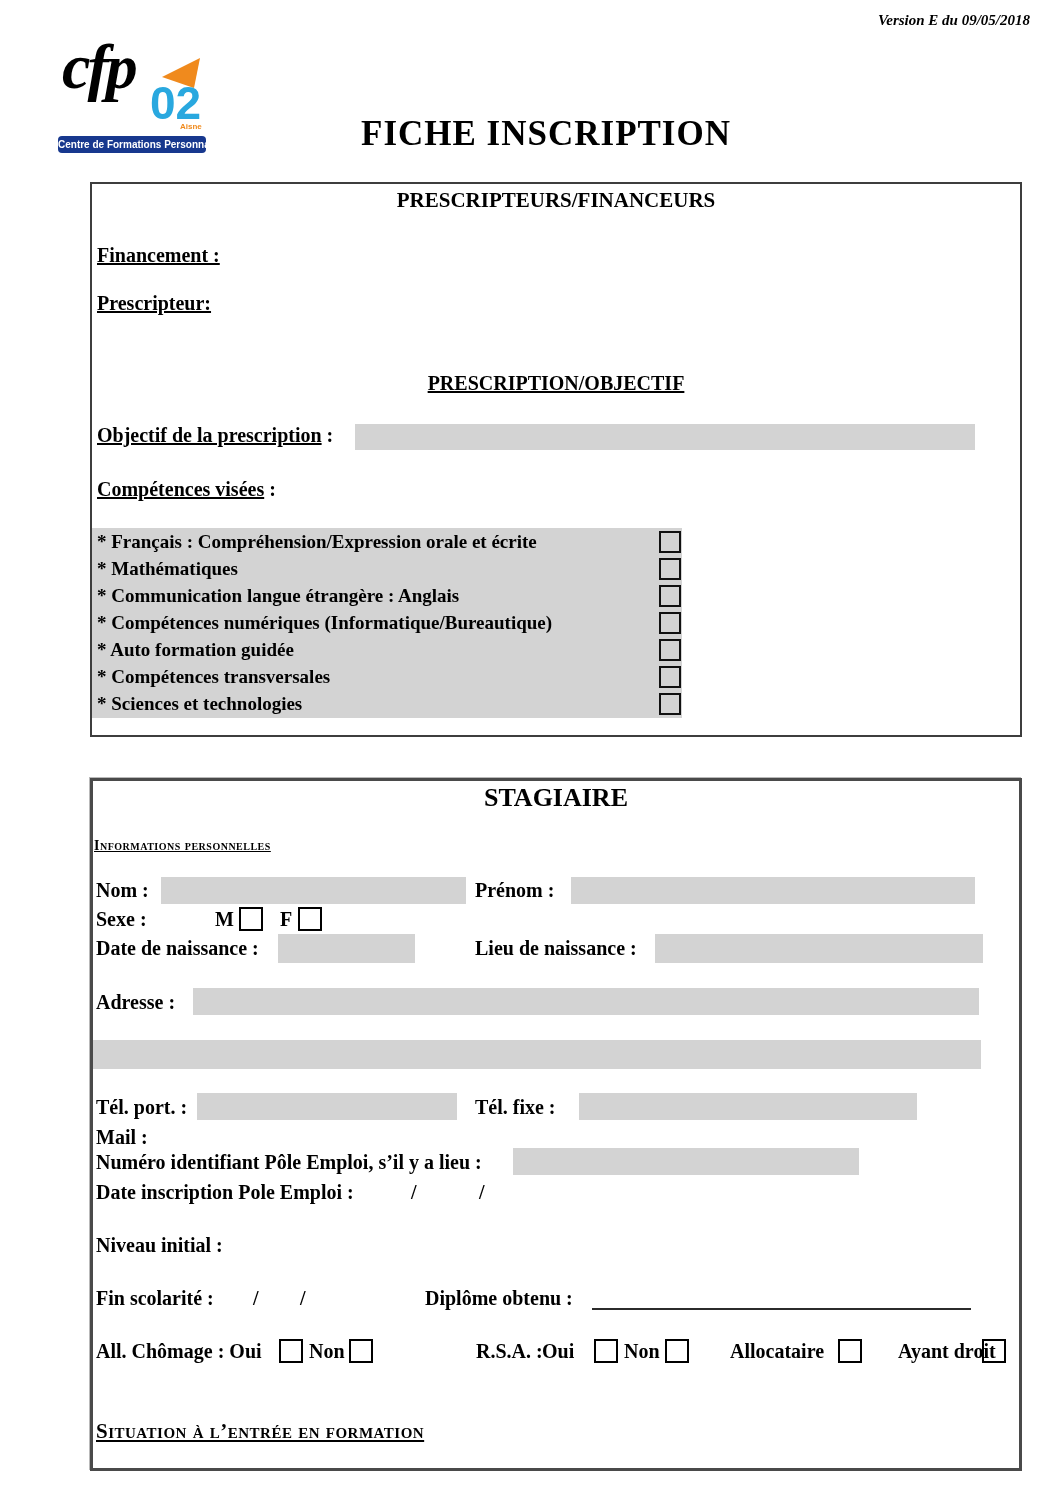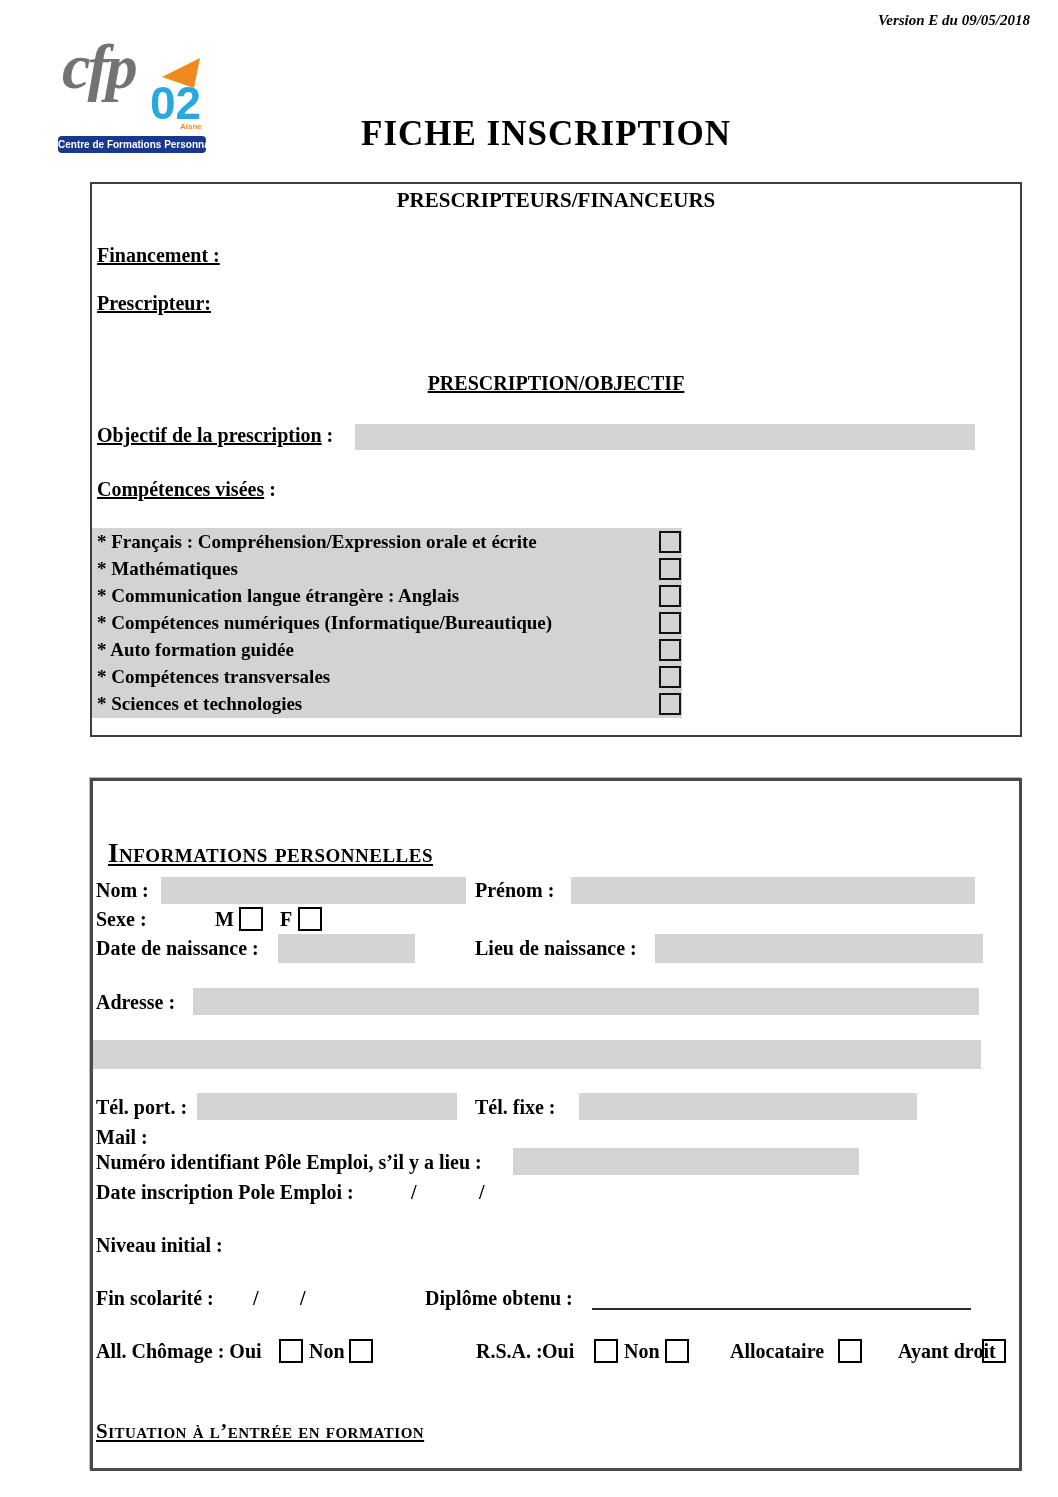--- a/index.html
+++ b/index.html
@@ -21,21 +21,21 @@
     display:inline-block; width:18px; height:18px;
     border:2px solid #111; background:transparent; flex:0 0 auto;
   }
   .box { position:absolute; border:2px solid #3d3d3d; background:#fff;margin-left:27px; }
   .box-header { position:absolute; left:0; width:100%; text-align:center; font-weight:bold; }
   
   #version { top:12px; right:28px; font-style:italic; font-weight:bold; font-size:15px; }
   
   #logo { top:46px; left:58px; width:148px; height:107px; }
   #logo-cfp { position:absolute; left:4px; top:-16px; font-style:italic; font-weight:bold;
-              font-size:64px; color:#737373; letter-spacing:-3px;text-align:center; }
+              font-size:64px; color:#000000; letter-spacing:-3px;text-align:center; }
   #logo-num { position:absolute; left:92px; top:34px; font-family:"Liberation Sans",sans-serif;
               font-weight:bold; font-size:46px; color:#29a8df; line-height:1; }
   #logo-dept { position:absolute; left:122px; top:76px; font-family:"Liberation Sans",sans-serif;
                font-weight:bold; font-size:8px; color:#f08a1d; }
   #logo-tri { position:absolute; left:104px; top:12px; }
   #logo-banner { position:absolute; left:0; bottom:0; width:148px; background:#17388e;
                  color:#fff; font-family:"Liberation Sans",sans-serif; font-weight:bold;
                  font-size:10px; text-align:center; border-radius:4px; padding:3px 0;
                  white-space:nowrap; }
   
@@ -116,22 +116,23 @@
       </div>
       <div class="comp-row">
         <span>* Sciences et technologies</span>
         <span class="cb-inline"></span>
       </div>
     </div>
   </div>
 
   <div id="box2" class="box">
 
+    <div class="box-header" style="top:2px; font-size:26px;">STAGIAIRE</div>
 
-    <div class="abs b ul" style="left:15px; top:57px; font-size:27px; font-variant:small-caps; letter-spacing:0.5px;text-decoration:underline;">Informations personnelles</div>
+    <div class="abs b ul" style="left:1px; top:57px; font-size:14px; font-variant:small-caps; letter-spacing:0.5px;text-decoration:underline;">Informations personnelles</div>
 
     <div class="abs lbl" style="left:3px; top:98px;">Nom :</div>
     <div class="field" style="left:68px; top:96px; width:305px; height:27px;"></div>
     <div class="abs lbl" style="left:382px; top:98px;">Prénom :</div>
     <div class="field" style="left:478px; top:96px; width:404px; height:27px;"></div>
 
     <div class="abs lbl" style="left:3px; top:127px;">Sexe :</div>
     <div class="abs lbl" style="left:122px; top:127px;">M</div>
     <div class="cb" style="left:146px; top:126px;"></div>
     <div class="abs lbl" style="left:187px; top:127px;">F</div>

